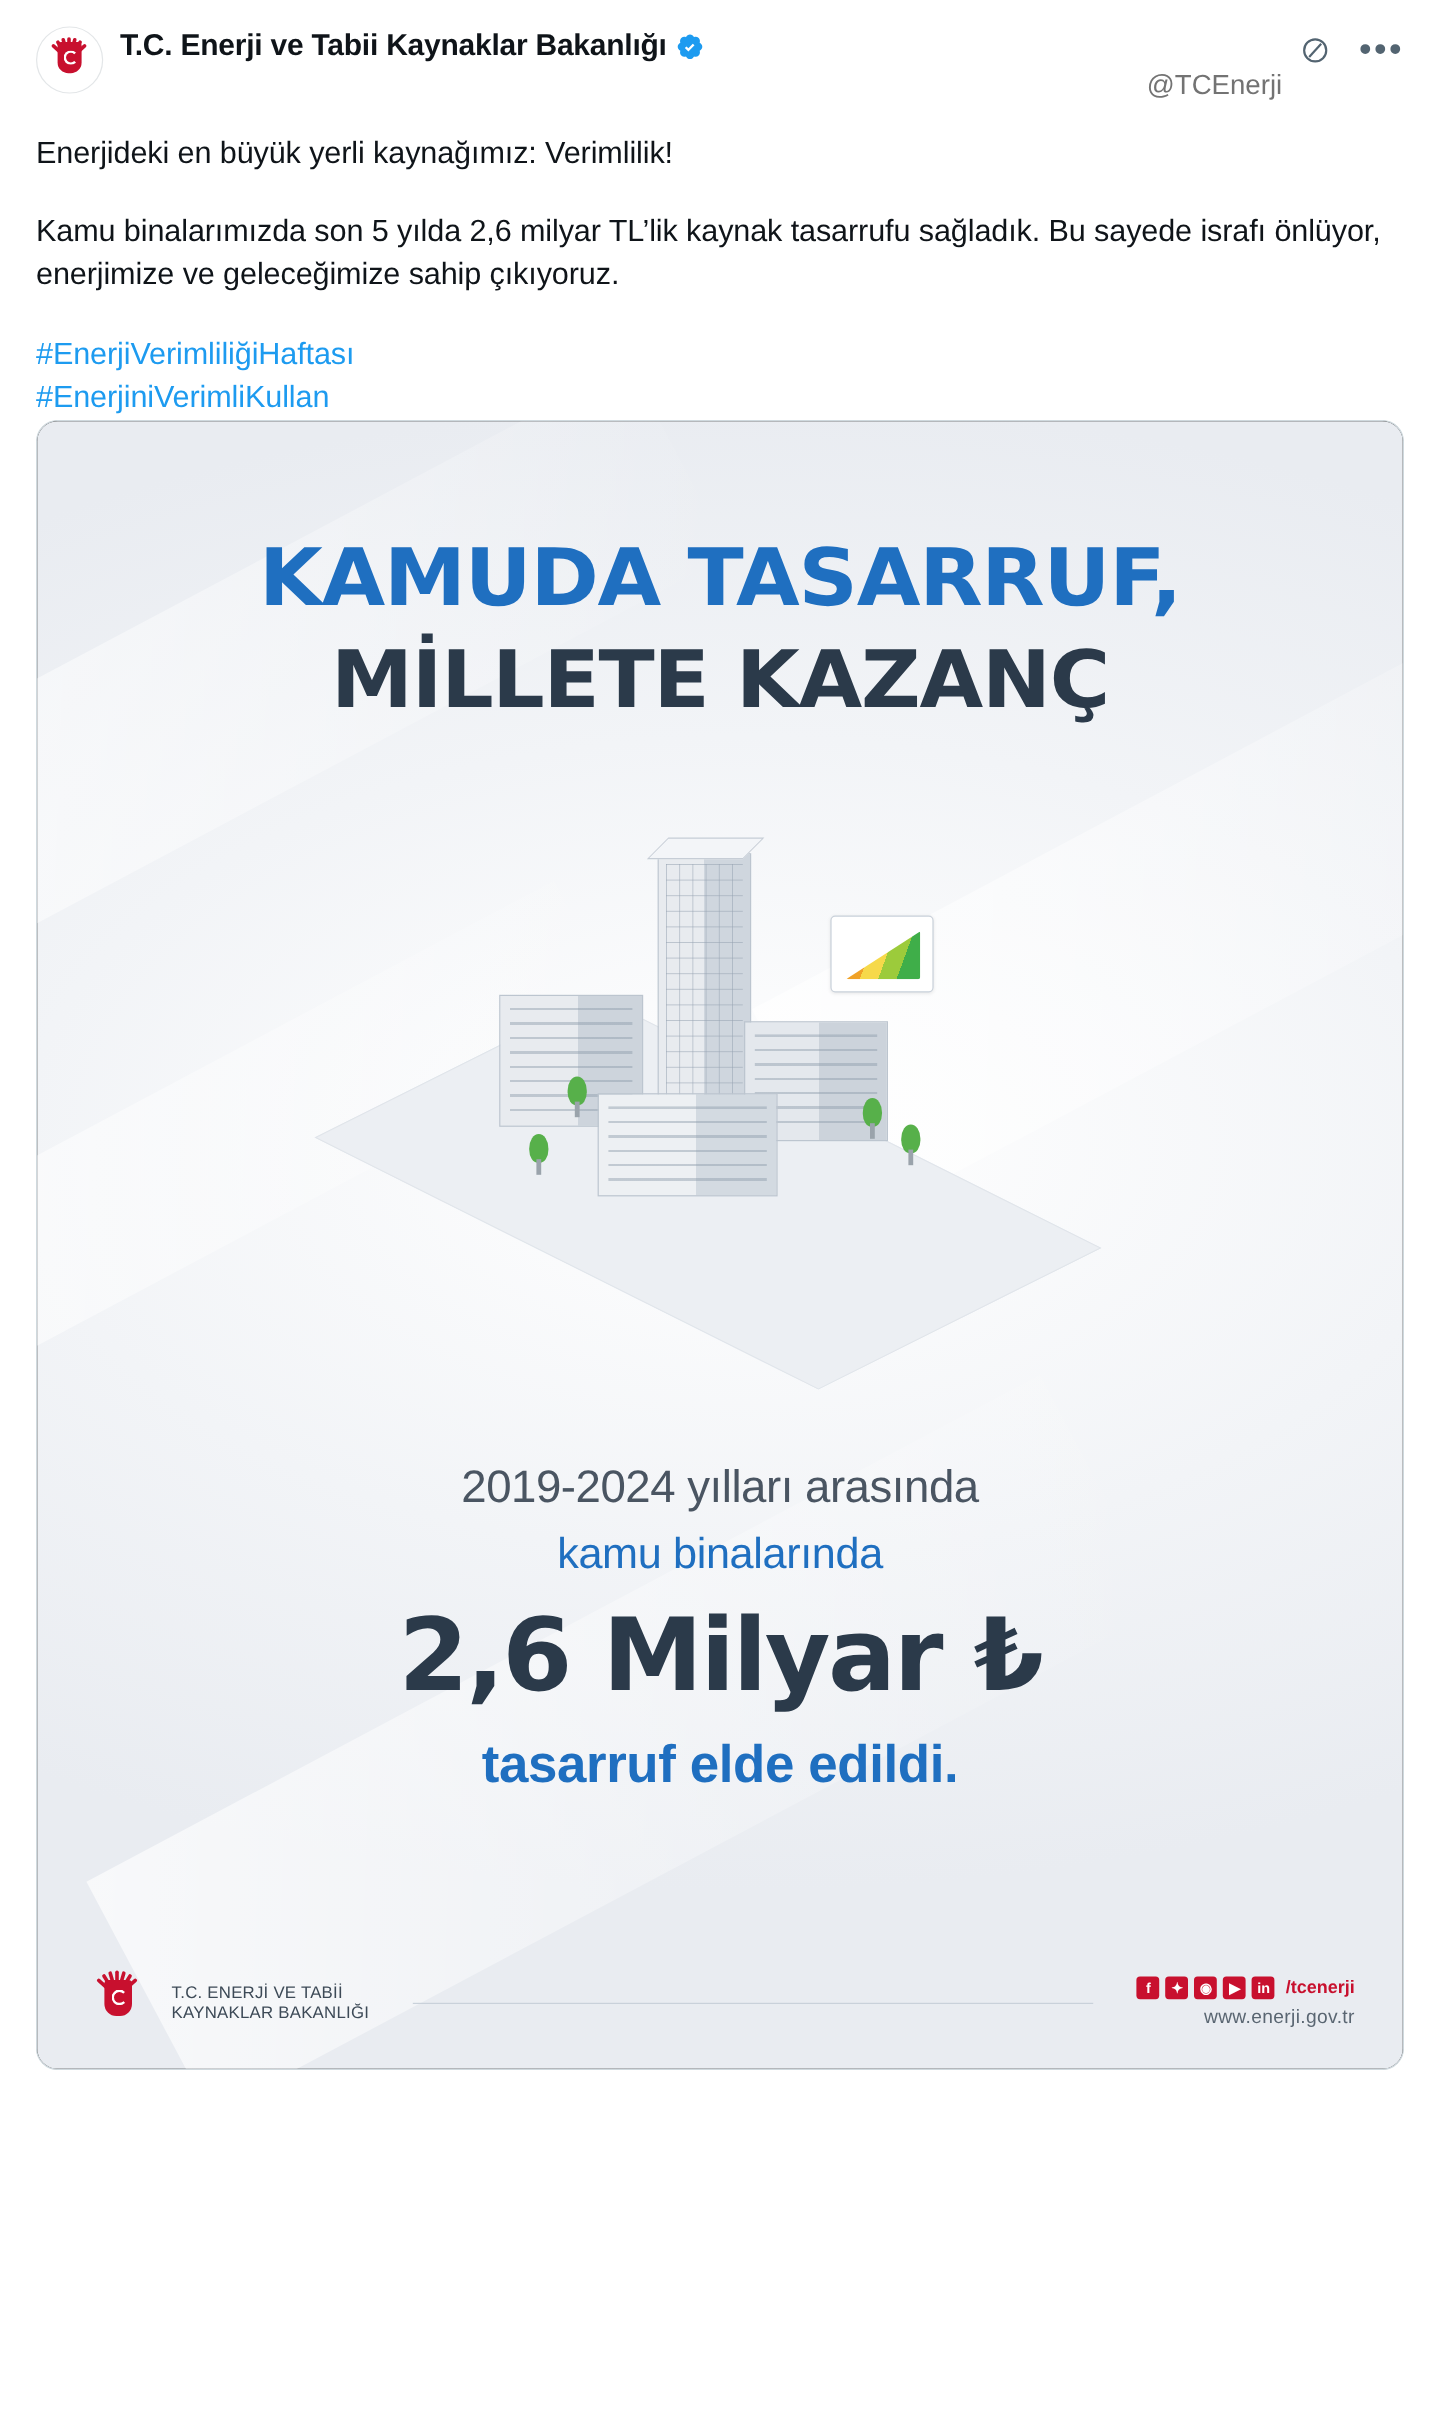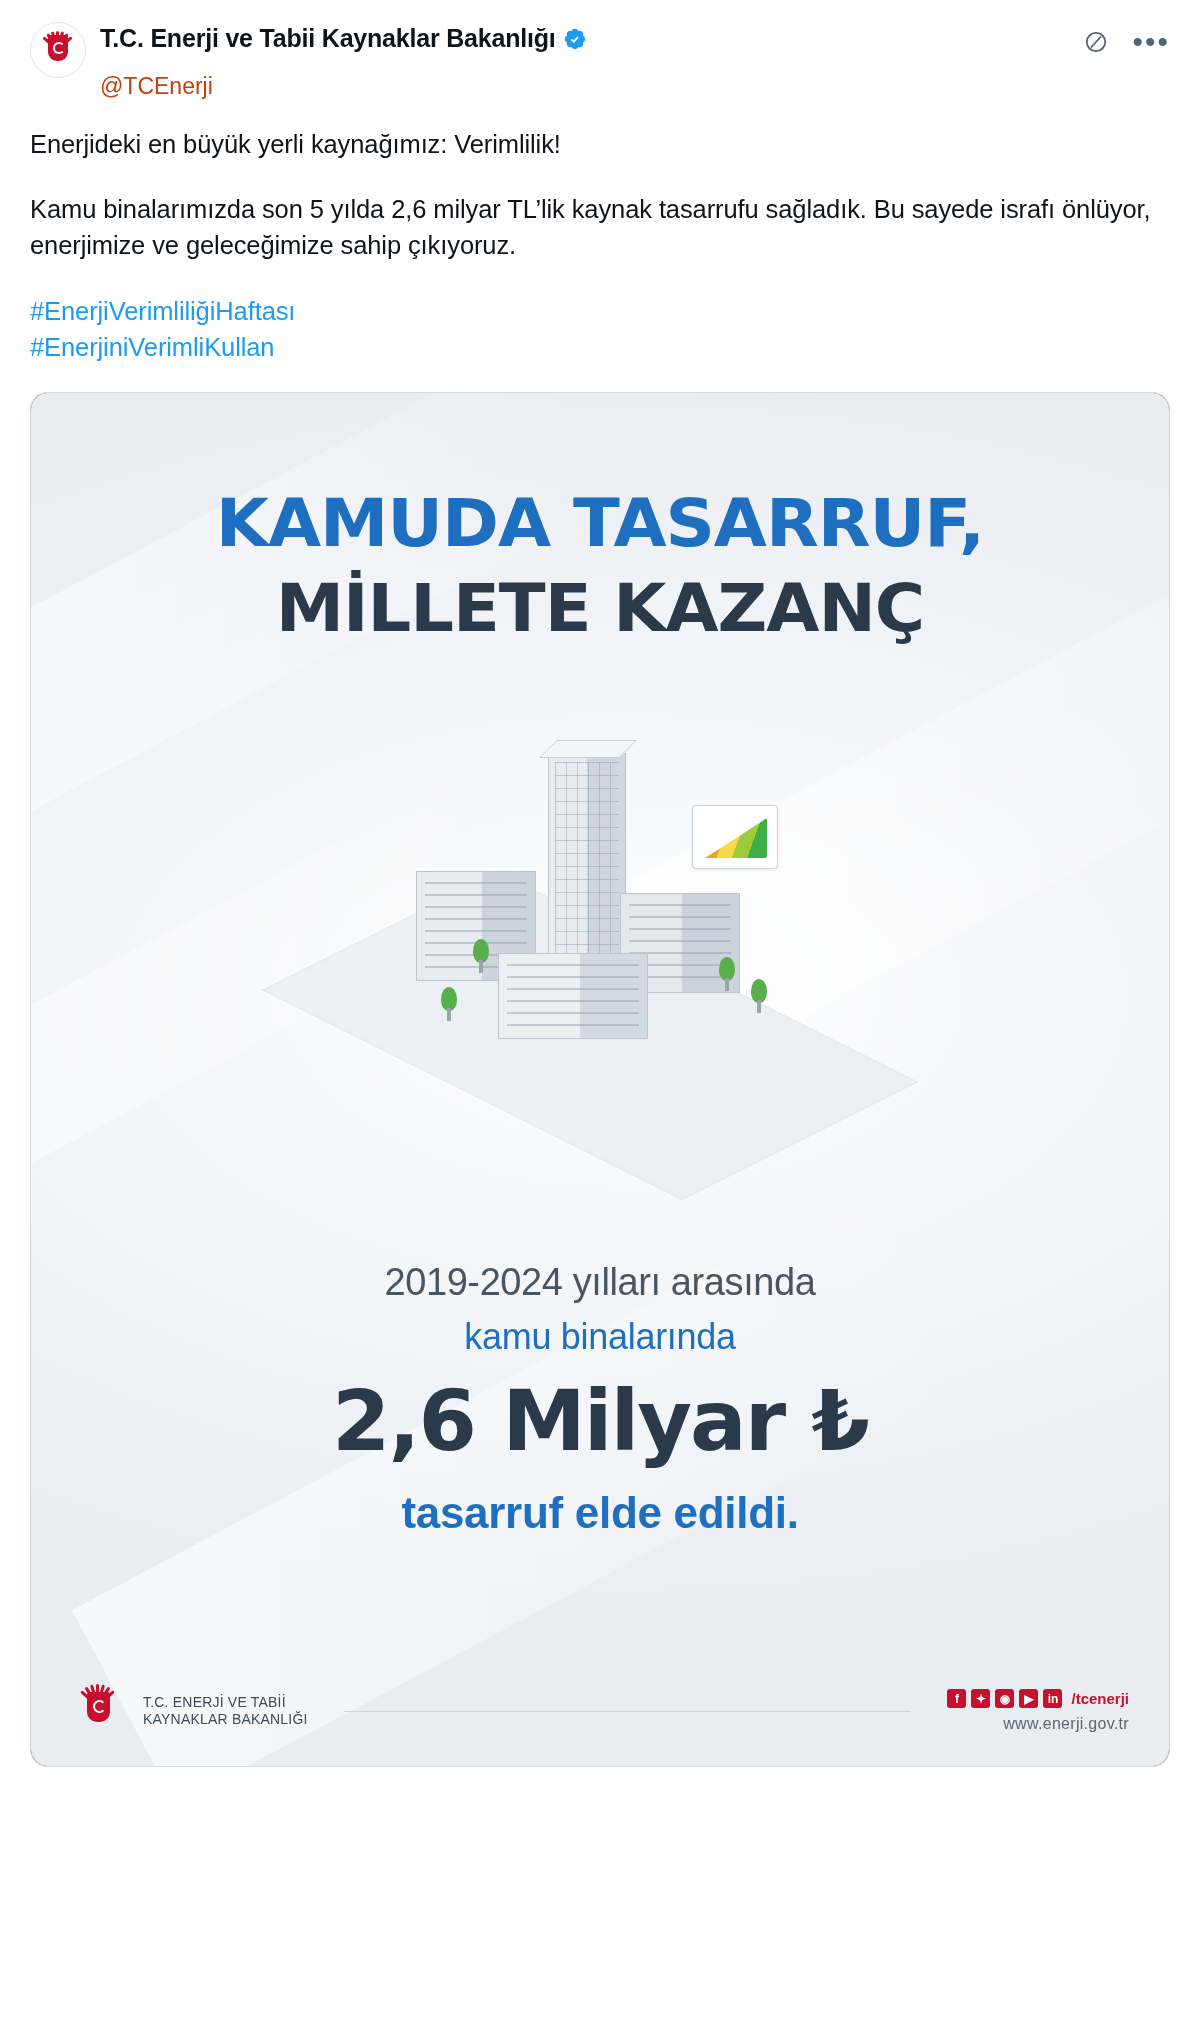--- a/index.html
+++ b/index.html
@@ -71,22 +71,23 @@
     white-space: nowrap;
   }
   .verified {
     width: 24px; height: 24px;
     flex: 0 0 24px;
     color: #1d9bf0;
     display: inline-block;
   }
   .handle {
     font-size: 23px;
-    color: #c2410c;
-    margin-top: 20px;
+    color: #737373;
+    margin-top: 4px;
+    text-align: right;
   }
 
   .header-actions {
     display: flex; align-items: center; gap: 22px;
     padding-top: 6px;
     color: #536471;
   }
   .icon-btn {
     width: 28px; height: 28px;
     display: flex; align-items: center; justify-content: center;
@@ -110,21 +111,20 @@
     color: #0f1419;
     letter-spacing: -0.1px;
   }
   .tweet-body p { margin: 0; }
   .tweet-body .gap { height: 29px; }
   .hashtags { color: #1d9bf0; }
   .hashtags div { line-height: 1.44; }
 
   
   .media-card {
-    margin-top: 26px;
     border: 1px solid #cfd9de;
     border-radius: 18px;
     overflow: hidden;
     background: #404040;
     height: 1375px;
     position: relative;
   }
   .poster {
     position: absolute;
     inset: 0;

